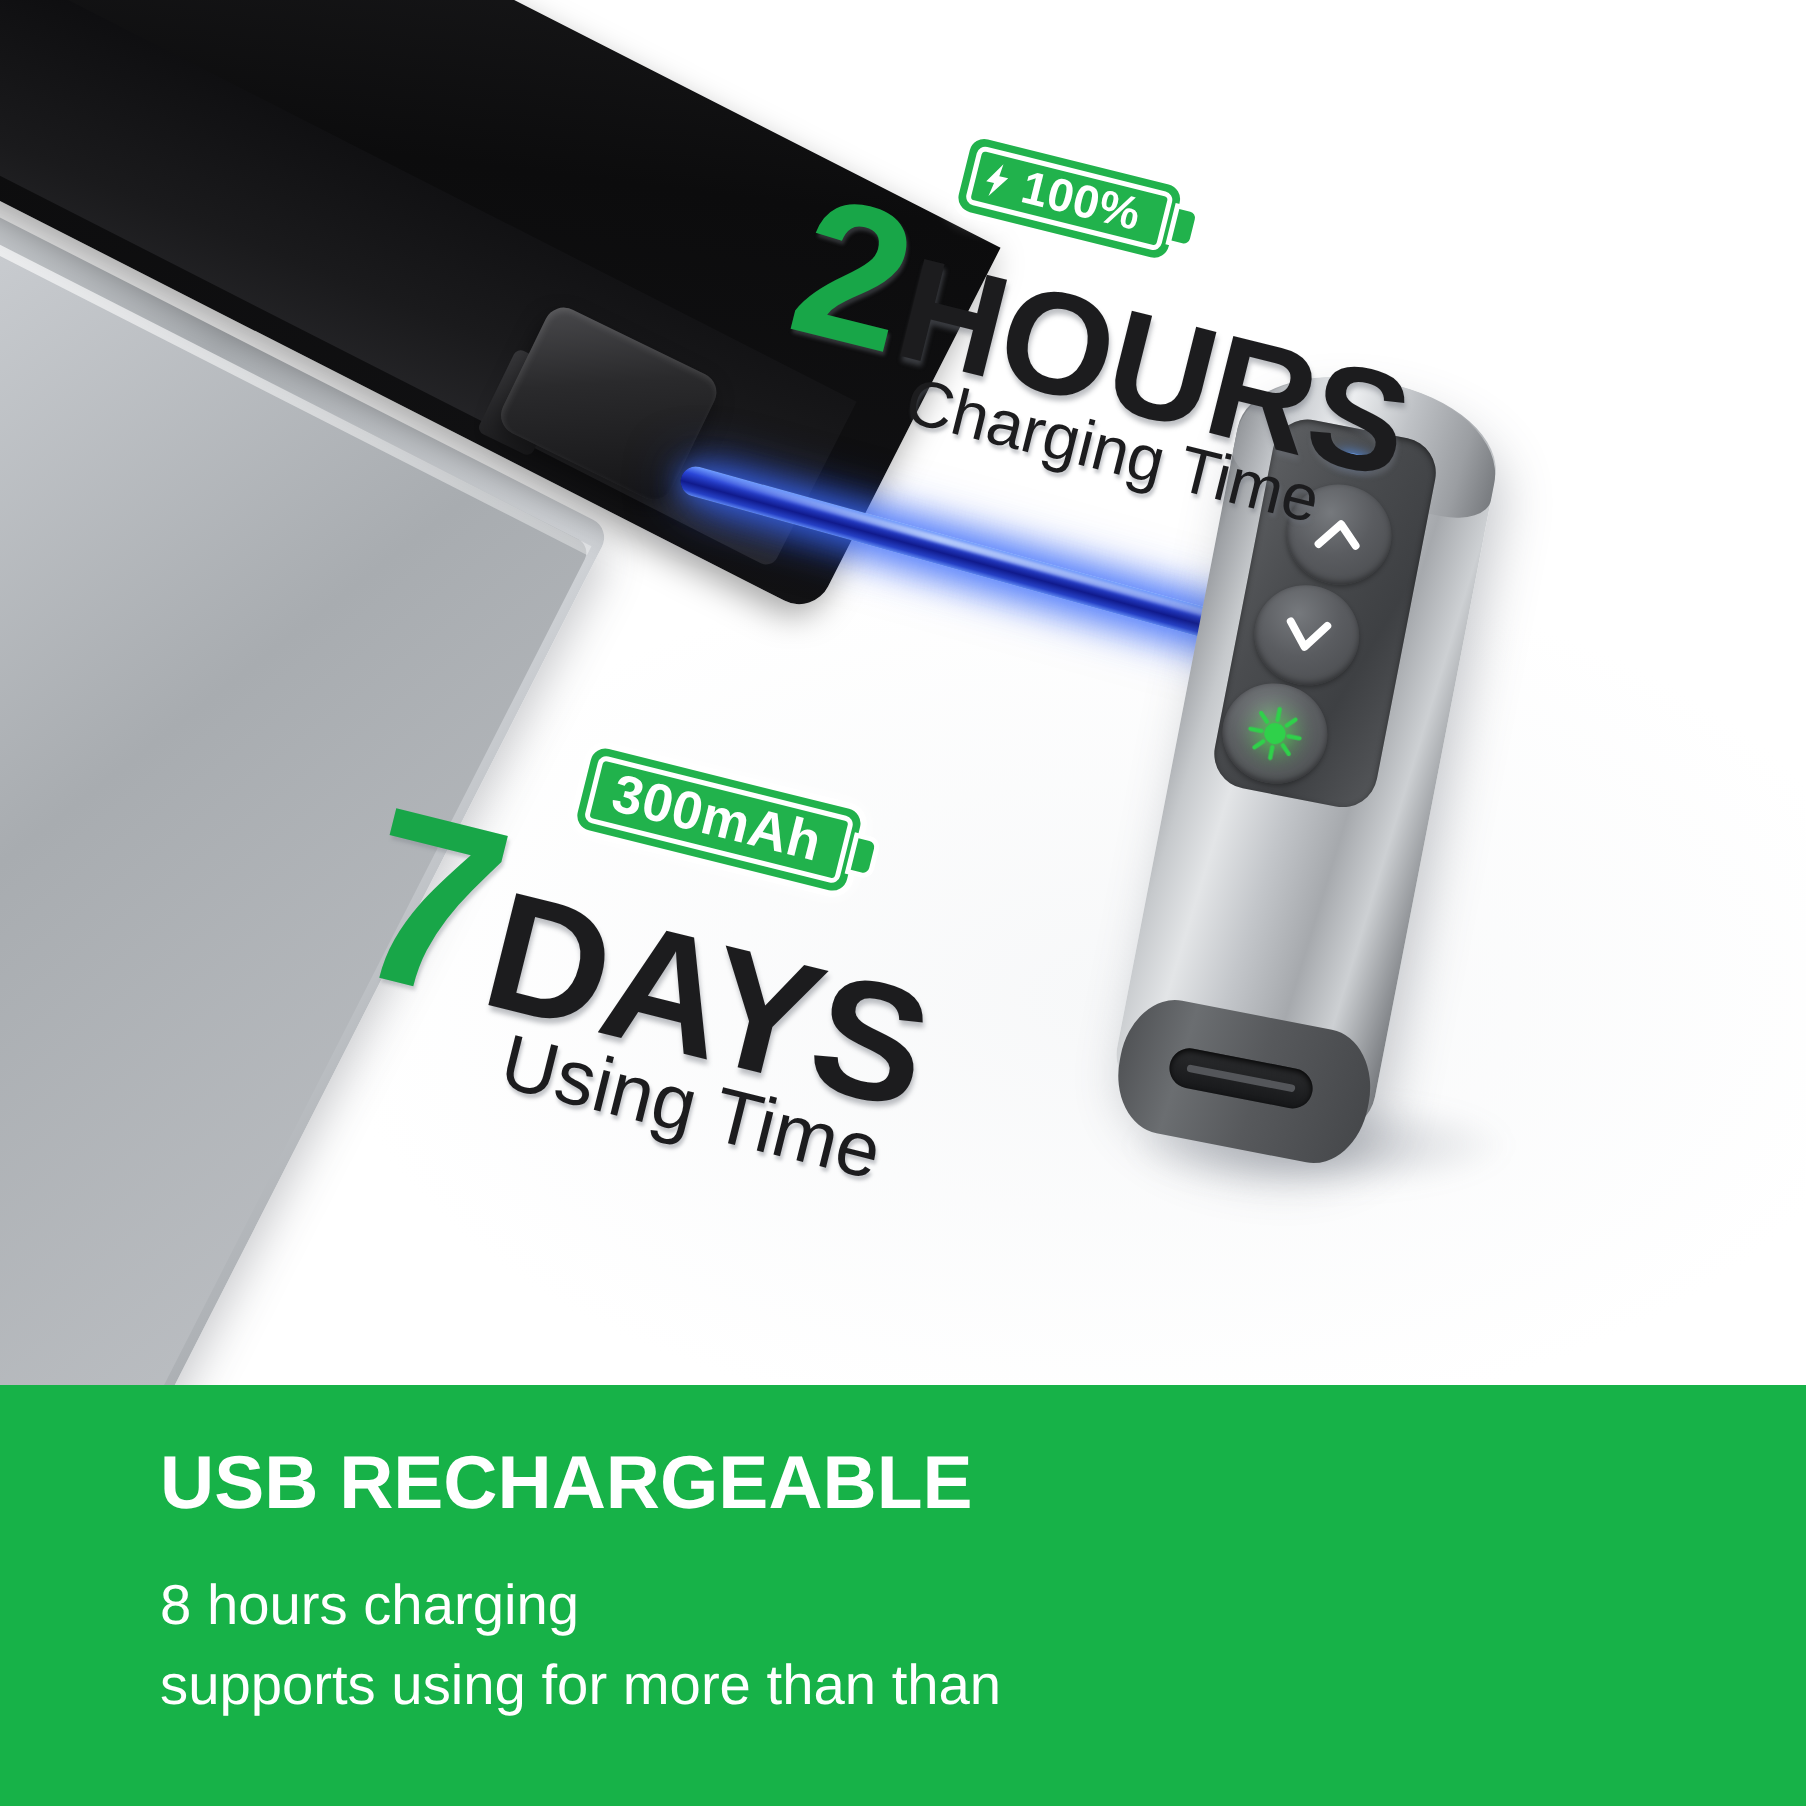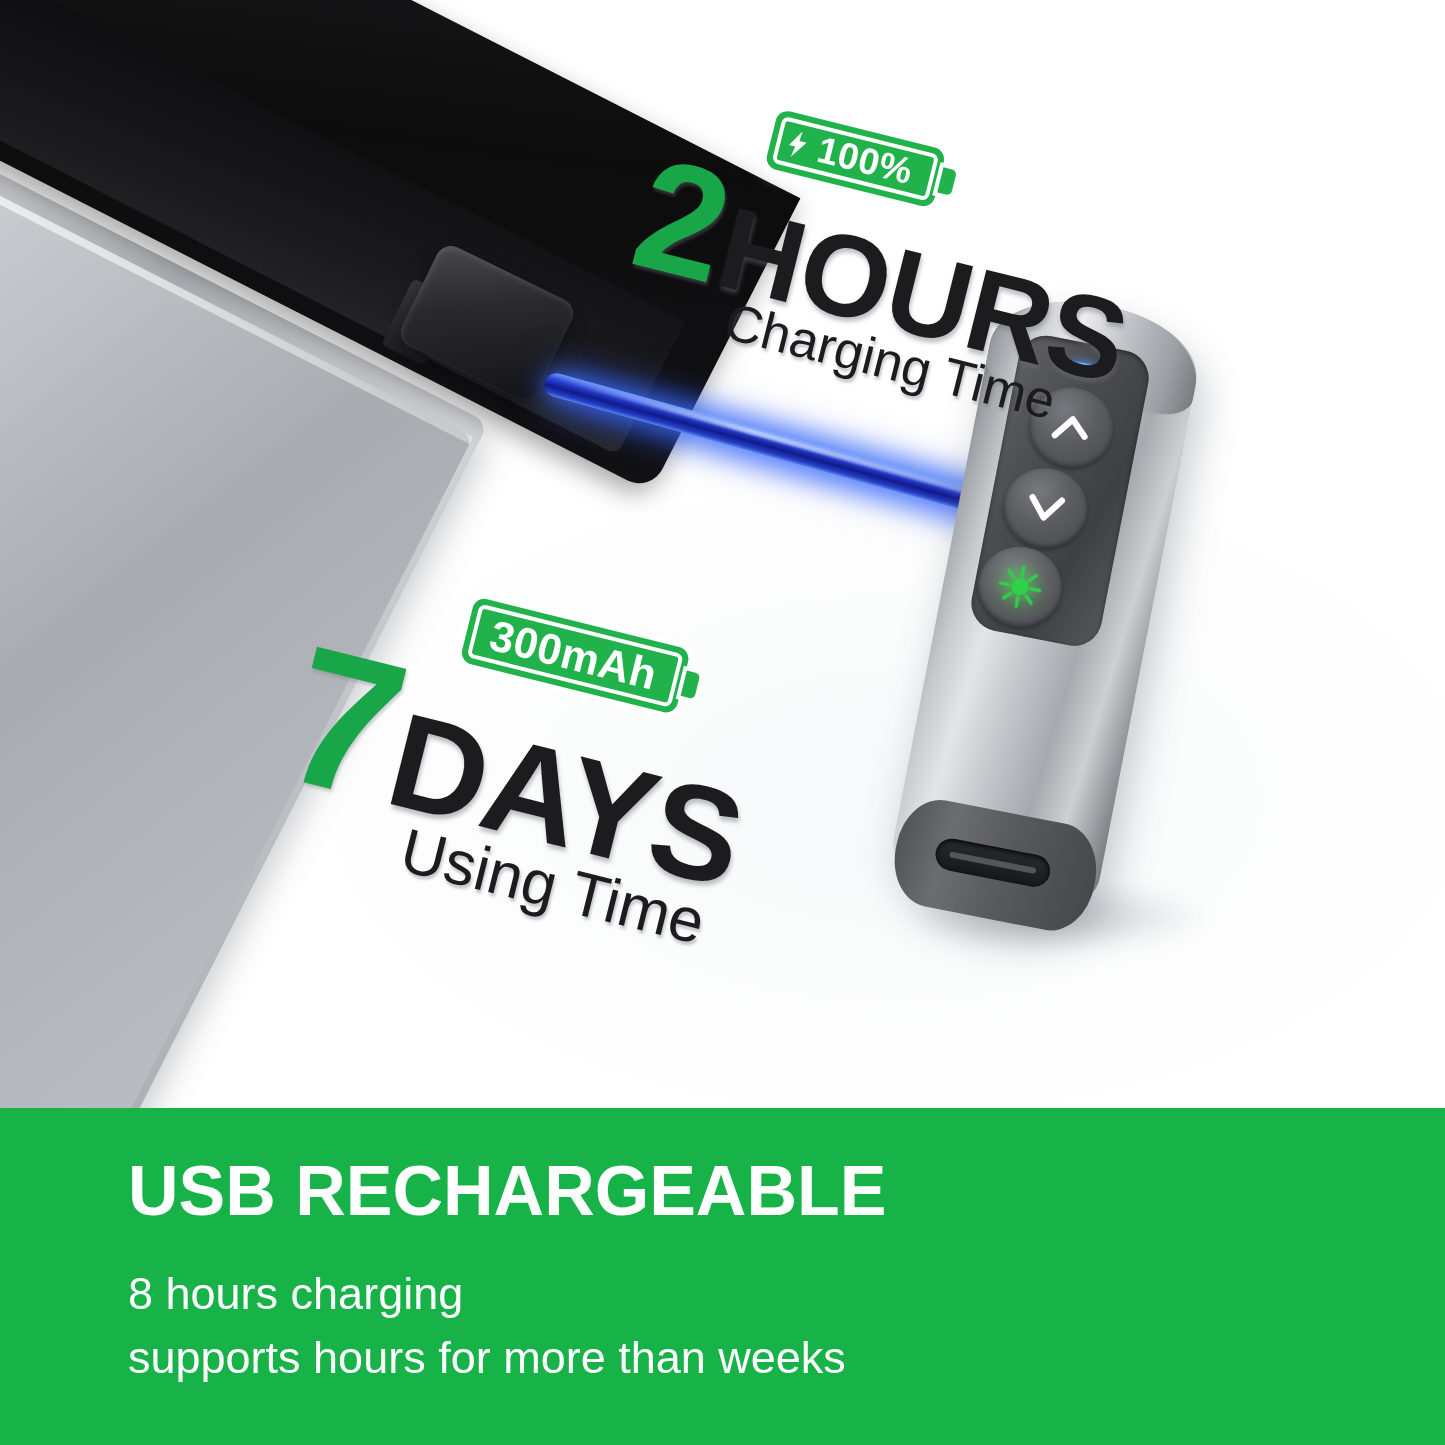--- a/index.html
+++ b/index.html
@@ -316,21 +316,21 @@
   
   #banner {
     position:absolute;
     left:0; top:1108px;
     width:1445px; height:337px;
     background:#17b248;
     padding:48px 0 0 128px;
     color:#ffffff;
   }
   #banner h1 {
-    font-size:70px;
+    font-size:60px;
     font-weight:bold;
     letter-spacing:0px;
     line-height:1;
     margin-bottom:36px;
   }
   #banner .bsub {
     font-size:45px;
     font-weight:normal;
     line-height:1.42;
   }
@@ -438,16 +438,16 @@
         <span class="unit">DAYS</span>
       </div>
       <div class="sub">Using Time</div>
     </div>
 
   </div>
 
   <div id="banner">
     <h1>USB RECHARGEABLE</h1>
     <div class="bsub">8 hours charging</div>
-    <div class="bsub">supports hours for more than weeks</div>
+    <div class="bsub">supports using for more than than</div>
   </div>
 
 </div>
 
 </body></html>

